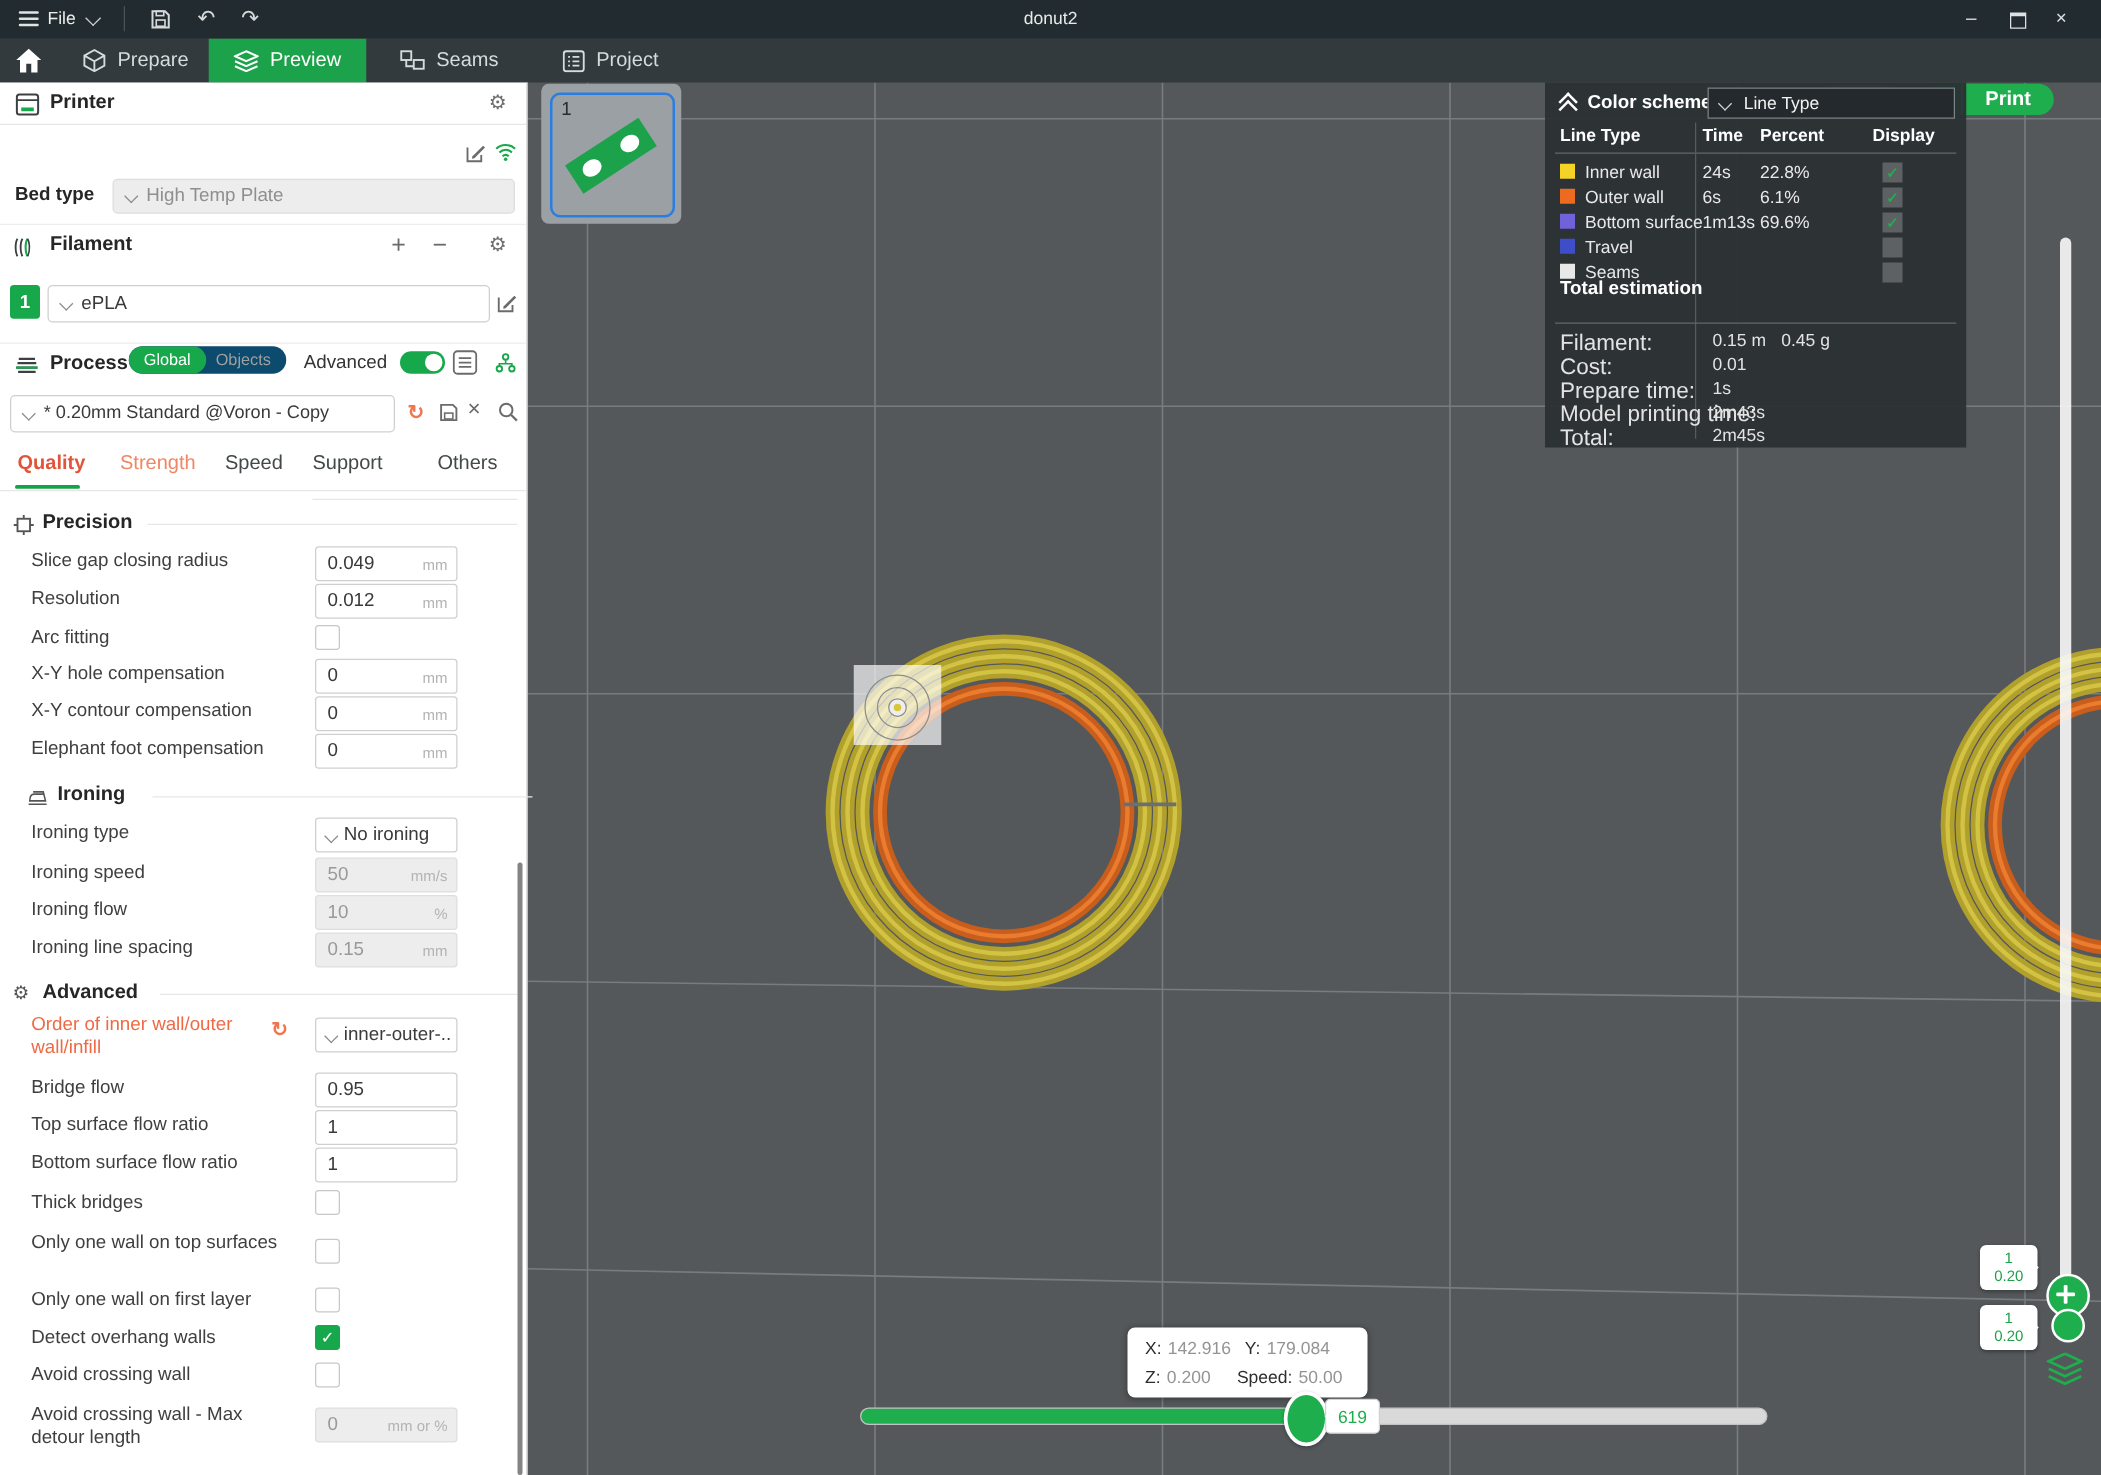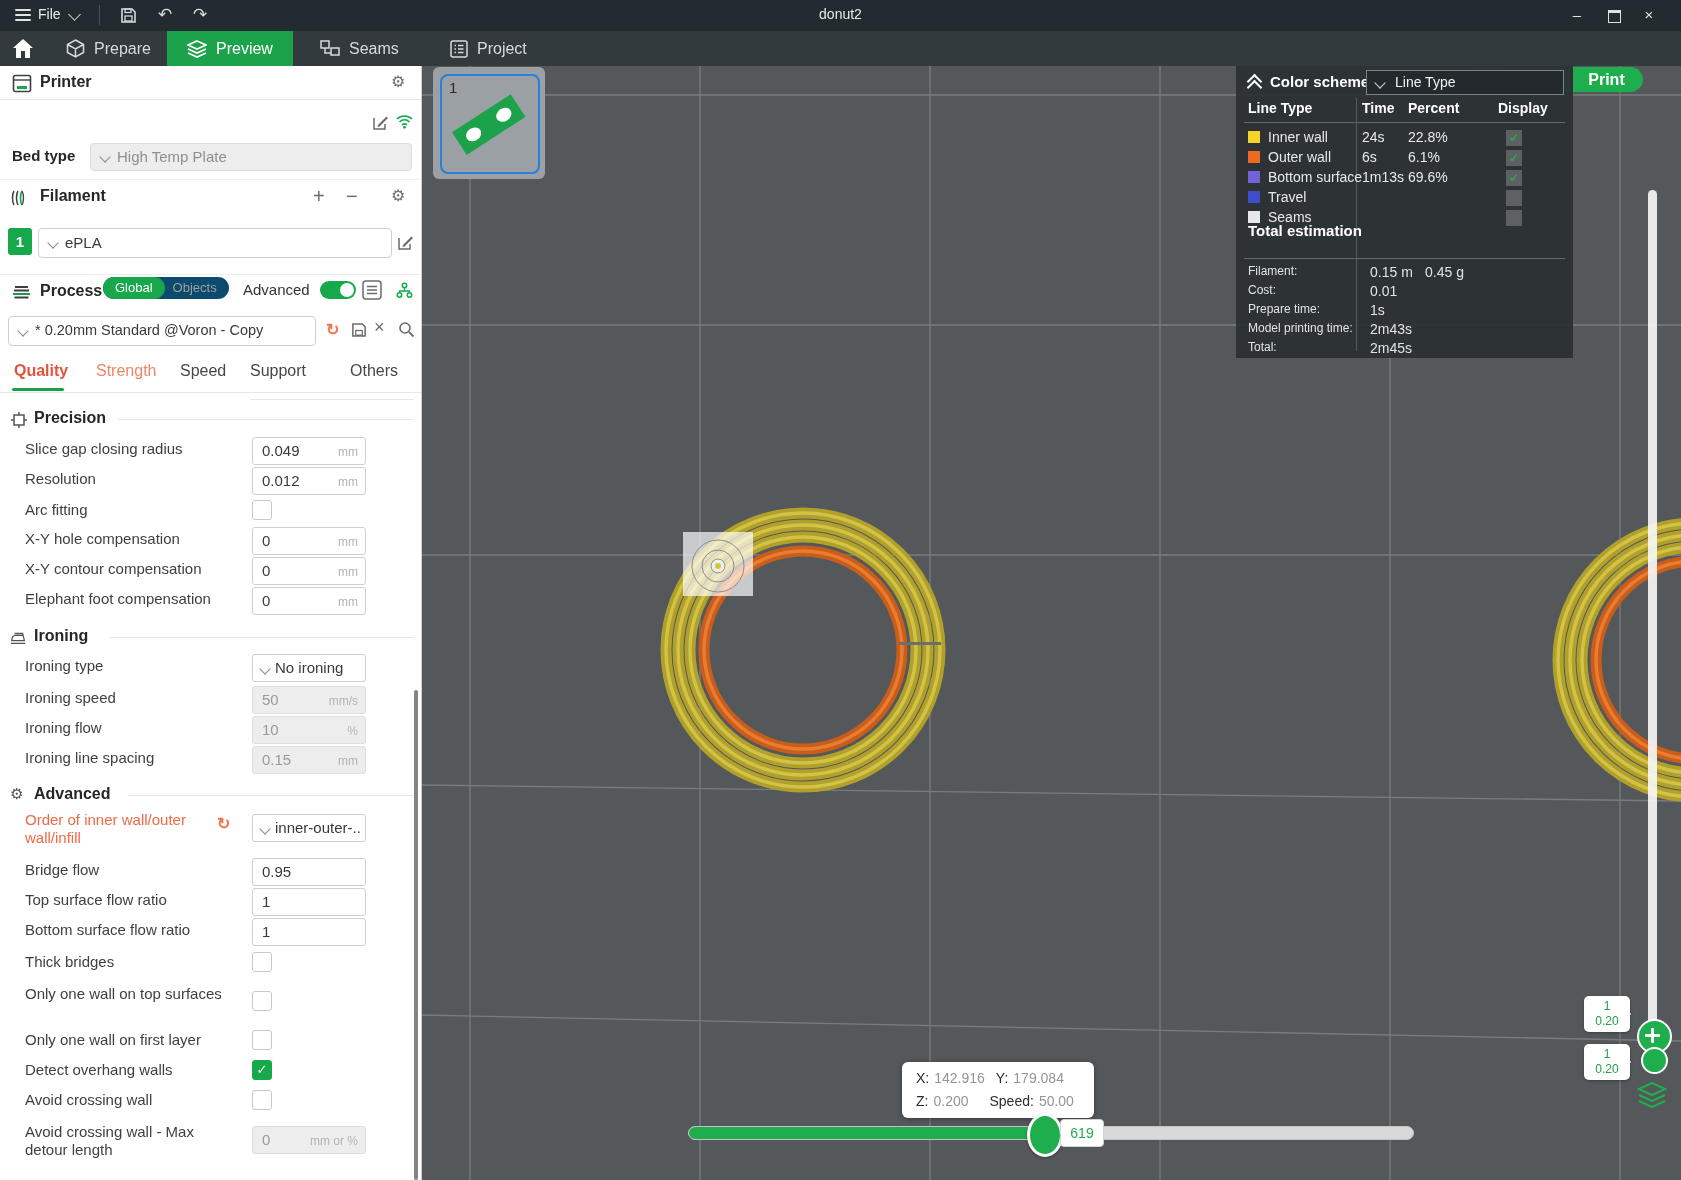--- a/index.html
+++ b/index.html
@@ -77,21 +77,21 @@
   .lg-dd .txt{position:absolute;left:28px;top:3px;font-size:14px;color:#f2f2f2;}
   .lg-col{position:absolute;top:34px;font-weight:bold;font-size:14px;color:#fff;}
   .lg-hr{position:absolute;left:8px;width:321px;height:1px;background:#63686b;}
   .lg-vr{position:absolute;left:120px;top:32px;width:1px;height:253px;background:#565b5e;}
   .lg-row{position:absolute;left:0;width:337px;height:20px;font-size:14px;color:#e9e9e9;}
   .sw{position:absolute;left:12px;top:3px;width:12px;height:12px;}
   .lg-row .nm{position:absolute;left:32px;top:1px;}
   .lg-row .tm{position:absolute;left:126px;top:1px;}
   .lg-row .pc{position:absolute;left:172px;top:1px;}
   .lg-cb{position:absolute;left:270px;top:2px;width:16px;height:16px;background:#5d6164;text-align:center;line-height:16px;font-size:12px;color:#1fae4d;font-weight:bold;}
-  .est-lbl{position:absolute;left:12px;font-size:12px;color:#e3e3e3;}
+  .est-lbl{position:absolute;left:12px;font-size:18px;color:#e3e3e3;}
   .est-val{position:absolute;left:134px;font-size:14px;color:#e3e3e3;}
   .est-val2{position:absolute;left:189px;font-size:14px;color:#e3e3e3;}
   
   .thumb{position:absolute;left:433px;top:67px;width:112px;height:112px;background:#9aa0a3;border-radius:6px;}
   .thumb .sel{position:absolute;left:7px;top:7px;width:96px;height:96px;border:2px solid #2a7de1;border-radius:8px;}
   .thumb .num{position:absolute;left:16px;top:12px;font-size:15px;color:#2b2b2b;}
   
   .tooltip{position:absolute;left:902px;top:1062px;width:192px;height:56px;background:#fff;border-radius:6px;box-shadow:0 1px 5px rgba(0,0,0,.35);font-size:14px;}
   .tt-line{position:absolute;left:14px;display:flex;gap:5px;white-space:nowrap;}
   .tt-k{color:#2d2d2d;}
@@ -363,21 +363,21 @@
         </span>
     </div>
     <div class="srow" style="top:521px;">
       <span class="sl">Elephant foot compensation</span>
       <span class="ibox">
           <span class="v">0</span>
           <span class="u">mm</span>
         </span>
     </div>
 
-    <div class="abs" style="left:0;top:558px;width:333px;height:26px;">
+    <div class="abs" style="left:12px;top:558px;width:333px;height:26px;">
       <svg class="shead-ic" width="20" height="16" viewBox="0 0 20 16">
         <path d="M5 3 H14 L16 11 H2 C2 7 3 5 6 5 H14" fill="none" stroke="#555" stroke-width="1.4"></path>
         <path d="M1 14 H17" stroke="#555" stroke-width="1.4"></path>
       </svg>
       <span class="sec-title" style="left:34px;top:3px;">Ironing</span>
       <div class="hr" style="left:110px;top:13px;width:304px;"></div>
     </div>
     <div class="srow" style="top:588px;">
       <span class="sl">Ironing type</span>
       <span class="ibox sel">

